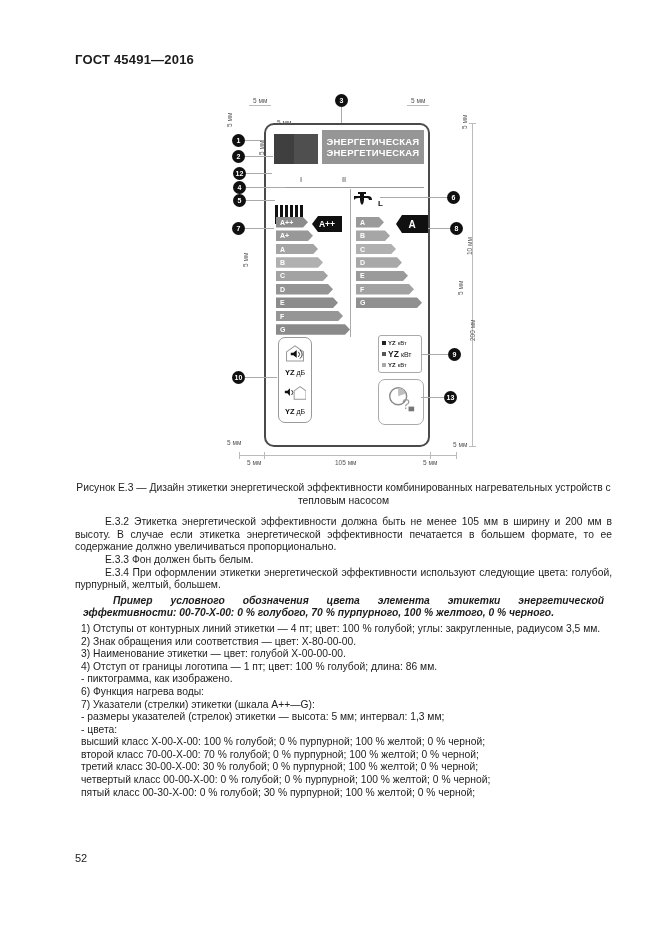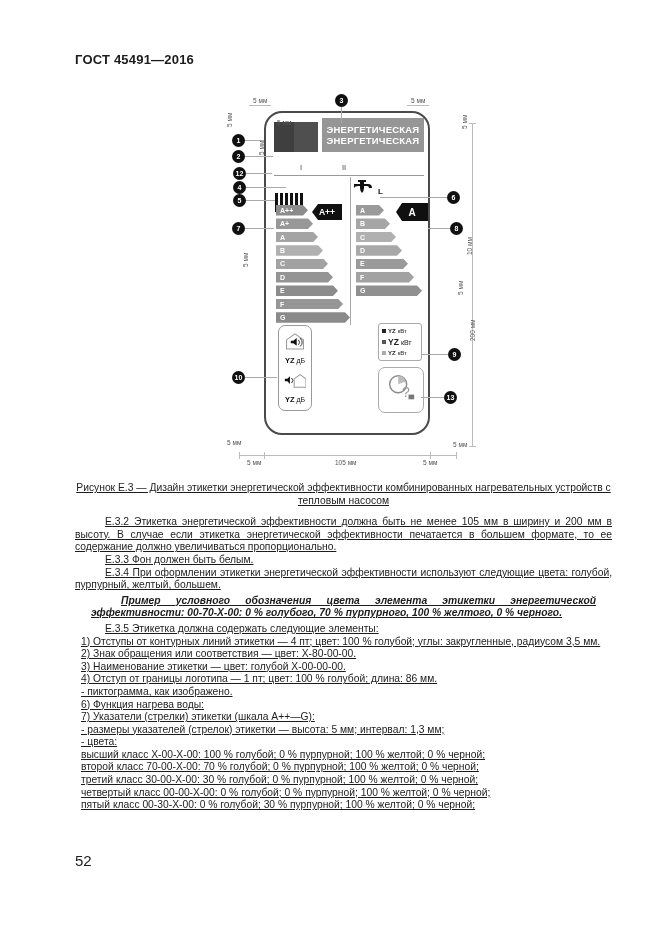--- a/index.html
+++ b/index.html
@@ -1,24 +1,24 @@
 <!DOCTYPE html>
 <html><head>
 <meta charset="utf-8">
 <style>
   html,body{margin:0;padding:0;background:#e8e8e8;}
   .page{width:661px;height:935px;position:relative;background:#ffffff;margin:0 auto;
         font-family:"Liberation Sans", sans-serif;color:#1c1c1c;overflow:hidden;}
   .hdr{position:absolute;left:75px;top:52px;font-size:13px;font-weight:bold;letter-spacing:.2px;}
-  .pagenum{position:absolute;left:75px;top:852px;font-size:15px;}
+  .pagenum{position:absolute;left:75px;top:852px;font-size:11px;}
 
   
   .diagram{position:absolute;left:225px;top:93px;width:260px;height:385px;}
-  .elabel{position:absolute;left:39px;top:18px;width:166px;height:324px;
-          border:2.5px solid #4a4a4a;border-radius:18px;background:#fff;box-sizing:border-box;}
+  .elabel{position:absolute;left:39px;top:30px;width:166px;height:324px;
+          border:2.5px solid #4a4a4a;border-radius:10px;background:#fff;box-sizing:border-box;}
   .logo-box{position:absolute;left:8px;top:9px;width:44px;height:30px;background:#4f4f4f;}
   .logo-box .inner{position:absolute;left:0;top:0;width:20px;height:30px;background:#3f3f3f;}
   .title-box{position:absolute;left:56px;top:5px;width:102px;height:34px;background:#969696;
              display:flex;flex-direction:column;align-items:center;justify-content:center;}
   .title-box div{color:#fff;font-weight:bold;font-size:9.5px;line-height:11px;letter-spacing:.2px;}
   .marker-line{position:absolute;left:8px;top:62px;width:150px;height:1px;background:#999;}
   .marker{position:absolute;top:50px;font-size:7.5px;color:#444;}
   .m1{left:34px;} .m2{left:76px;}
   .divider{position:absolute;left:84px;top:64px;width:1px;height:148px;background:#aaa;}
   .rad-icon{position:absolute;left:8px;top:78px;}
@@ -53,24 +53,24 @@
                 border-radius:7px;display:flex;align-items:center;justify-content:center;}
   
   .callout{position:absolute;width:13px;height:13px;border-radius:50%;background:#101010;color:#fff;
            font-size:7px;font-weight:bold;display:flex;align-items:center;justify-content:center;z-index:5;}
   .leader{position:absolute;background:#aaa;z-index:1;}
   .dim{position:absolute;font-size:6.5px;color:#555;line-height:7px;white-space:nowrap;}
   .dim.rot{transform-origin:0 0;transform:rotate(-90deg);}
   .guide{position:absolute;background:#bbb;}
 
   
-  .textblock{position:absolute;left:75px;top:482px;width:537px;font-size:10.3px;line-height:12.6px;text-decoration:underline;}
+  .textblock{position:absolute;left:75px;top:482px;width:537px;font-size:10.3px;line-height:12.6px;}
   .caption{text-align:center;margin-bottom:9px;}
   .blk.para{text-indent:30px;text-align:justify;}
-  .blk.example{font-weight:bold;font-style:italic;text-indent:30px;text-align:justify;margin:3px 16px;}
+  .blk.example{font-weight:bold;font-style:italic;text-indent:30px;text-align:justify;margin:3px 8px;}
   .blk.item{margin-left:6px;text-align:left;}
 </style>
 </head>
 <body>
 
 <div class="page">
 
   <div class="hdr">ГОСТ 45491—2016</div>
 
   <div class="diagram" id="diagram">
@@ -237,21 +237,20 @@
       <div class="dim" style="left: 198px; top: 366px;">5 мм</div>
     </div>
 
   <div class="textblock">
     <div class="caption">Рисунок Е.3 — Дизайн этикетки энергетической эффективности комбинированных нагревательных устройств с тепловым насосом</div>
     <div id="body-blocks">
         <div class="blk para">Е.3.2 Этикетка энергетической эффективности должна быть не менее 105 мм в ширину и 200 мм в высоту. В случае если этикетка энергетической эффективности печатается в большем формате, то ее содержание должно увеличиваться пропорционально.</div>
         <div class="blk para">Е.3.3 Фон должен быть белым.</div>
         <div class="blk para">Е.3.4 При оформлении этикетки энергетической эффективности используют следующие цвета: голубой, пурпурный, желтый, большем.</div>
         <div class="blk example">Пример условного обозначения цвета элемента этикетки энергетической эффективности: 00-70-Х-00: 0 % голубого, 70 % пурпурного, 100 % желтого, 0 % черного.</div>
-        <div class="blk para">Е.3.5 Этикетка должна содержать следующие элементы:</div>
         <div class="blk item">1) Отступы от контурных линий этикетки — 4 пт; цвет: 100 % голубой; углы: закругленные, радиусом 3,5 мм.</div>
         <div class="blk item">2) Знак обращения или соответствия — цвет: Х-80-00-00.</div>
         <div class="blk item">3) Наименование этикетки — цвет: голубой Х-00-00-00.</div>
         <div class="blk item">4) Отступ от границы логотипа — 1 пт; цвет: 100 % голубой; длина: 86 мм.</div>
         <div class="blk item">- пиктограмма, как изображено.</div>
         <div class="blk item">6) Функция нагрева воды:</div>
         <div class="blk item">7) Указатели (стрелки) этикетки (шкала А++—G):</div>
         <div class="blk item">- размеры указателей (стрелок) этикетки — высота: 5 мм; интервал: 1,3 мм;</div>
         <div class="blk item">- цвета:</div>
         <div class="blk item">высший класс Х-00-Х-00: 100 % голубой; 0 % пурпурной; 100 % желтой; 0 % черной;</div>

